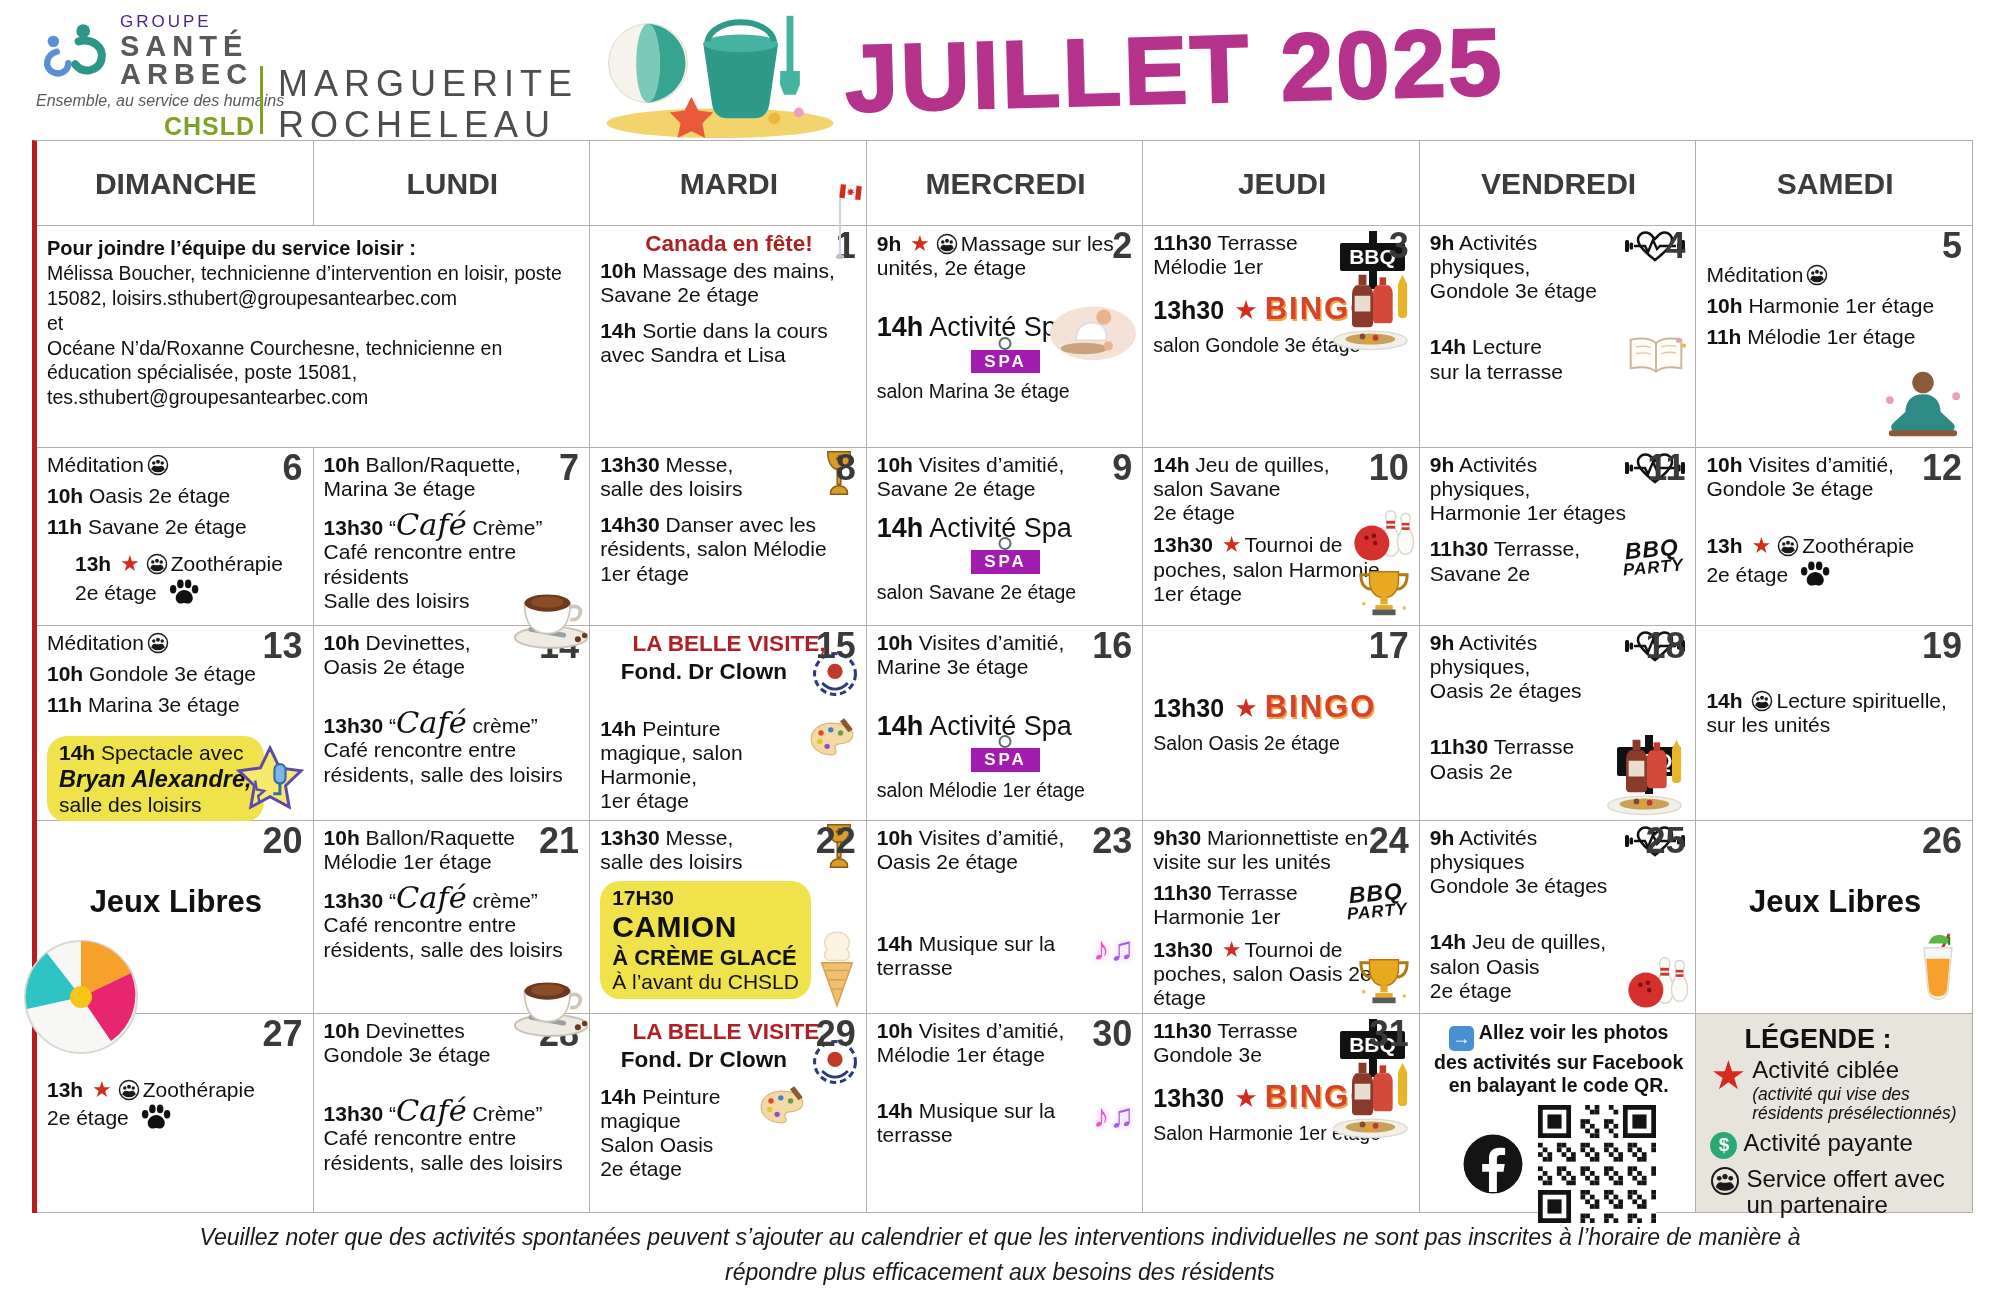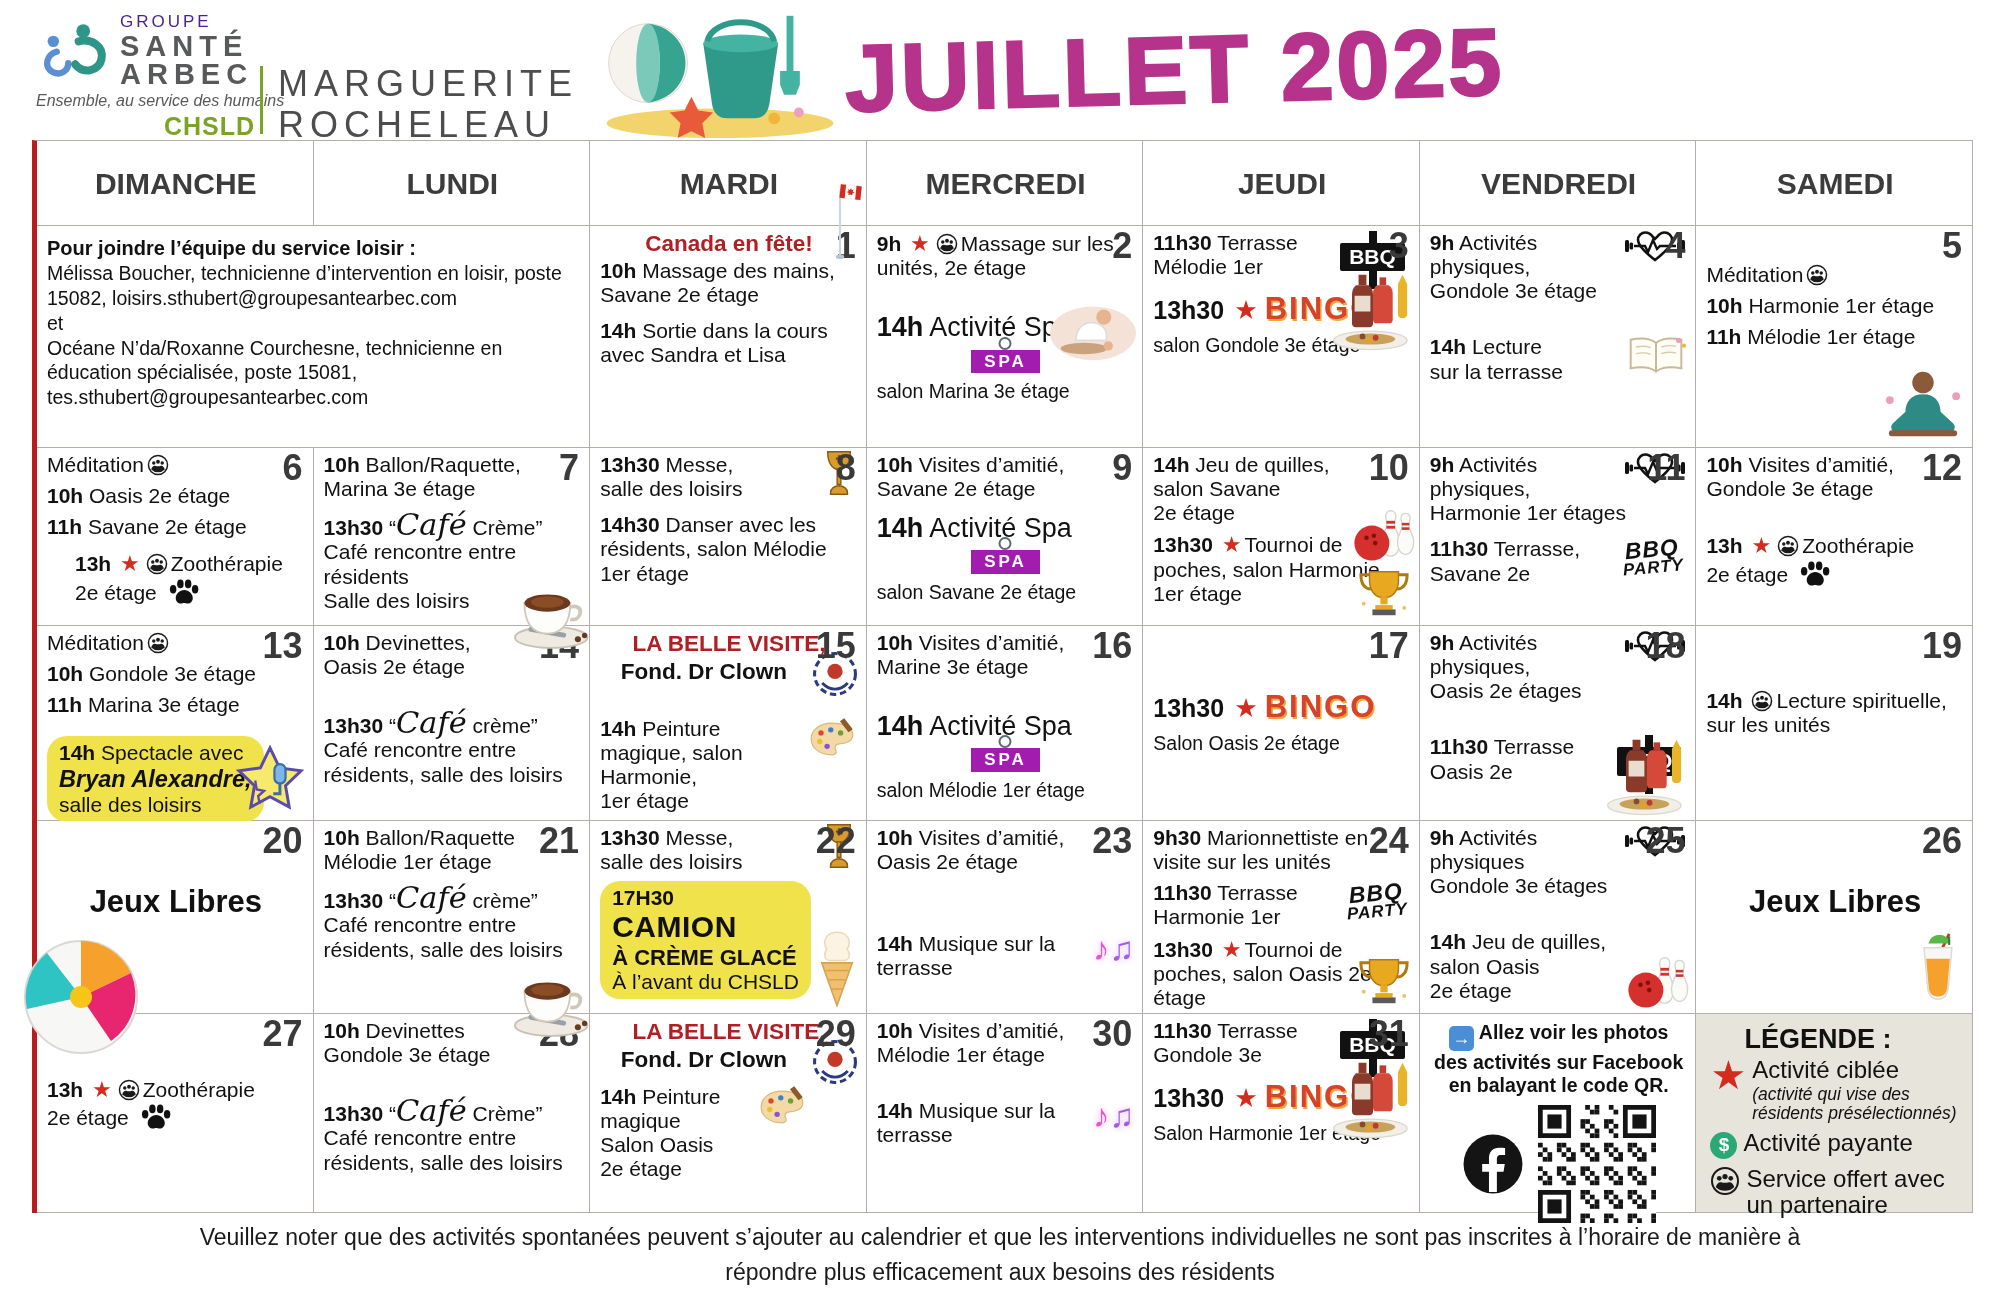--- a/index.html
+++ b/index.html
@@ -98,21 +98,21 @@
   .qr svg{width:118px;height:118px}
   .legend{background:#e7e4dc;padding:8px 10px 4px 14px}
   .lg-title{font-weight:bold;font-size:27px;margin:2px 0 2px 34px}
   .lg-item{display:flex;align-items:flex-start;gap:6px;font-size:24px;line-height:1.08;margin-bottom:7px}
   .lg-star{color:#d42b1e;font-size:40px;line-height:.8;margin-top:2px}
   .lg-note{font-size:17.5px;font-style:italic;font-weight:normal;display:block;margin-top:2px}
   .dollar-ic{display:inline-flex;align-items:center;justify-content:center;min-width:27px;height:27px;
       background:#2aa876;color:#fff;border-radius:50%;font-weight:bold;font-size:19px;margin-top:2px}
   .lg-partner svg{width:30px;height:30px}
 
-  .footer{position:absolute;top:1220px;left:0;width:100%;text-align:center;
+  .footer{position:absolute;top:1220px;left:0;width:100%;text-align:center;font-style:italic;
       font-size:23px;color:#1a1a1a;line-height:1.5}
   .footer div{max-width:1680px;margin:0 auto}
 </style>
 </head>
 <body>
 
 <div class="brand">
   <div class="logo-row">
     <span class="logo-mark">
       <svg viewBox="0 0 64 54">

